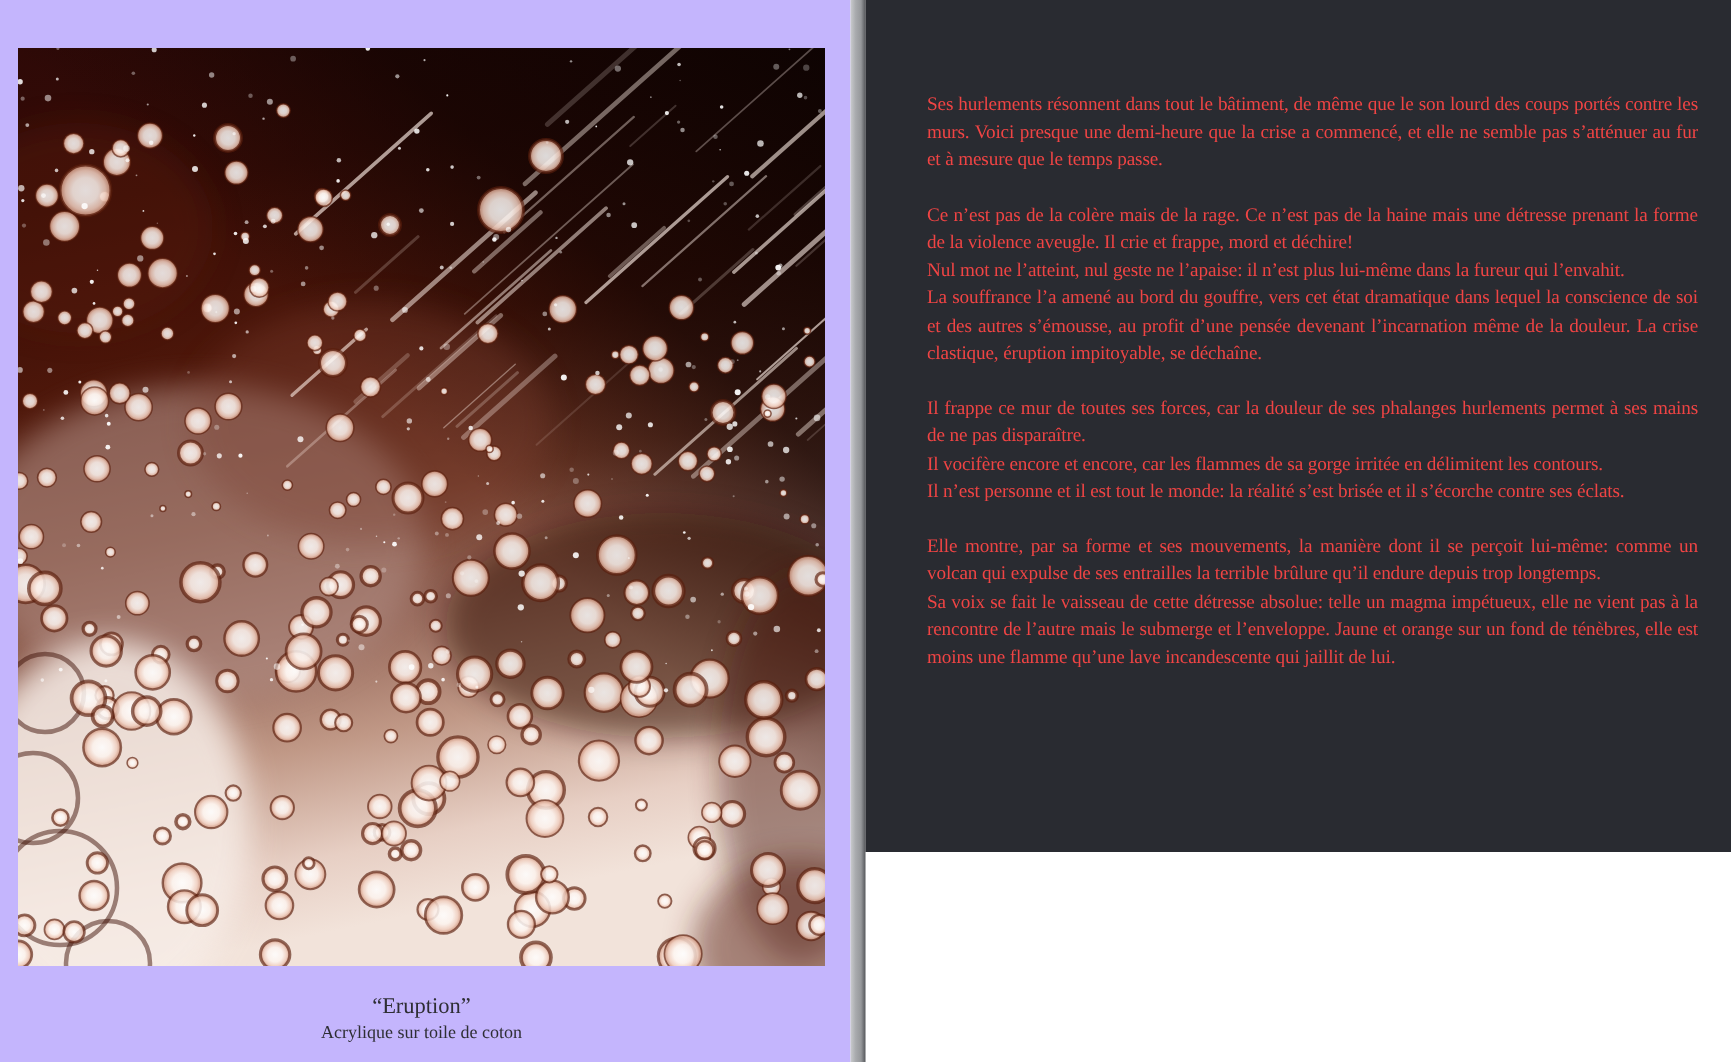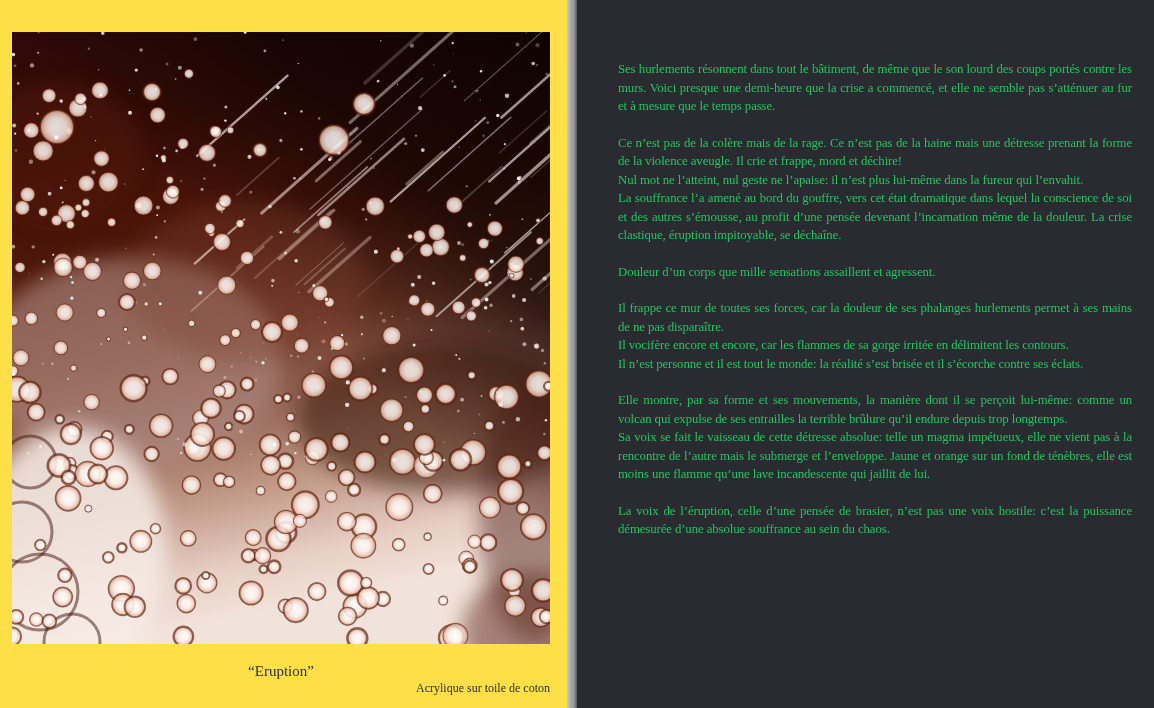--- a/index.html
+++ b/index.html
@@ -7,44 +7,44 @@
   html, body { margin: 0; padding: 0; background: #ffffff; }
   body {
     width: 1154px; height: 708px; overflow: hidden;
     font-family: "Liberation Serif", serif;
   }
   .spread { position: relative; width: 1154px; height: 708px; }
 
   
   .left-page {
     position: absolute; left: 0; top: 0; width: 567px; height: 708px;
-    background: #fde047;
+    background: #c4b5fd;
   }
   .artwork-frame {
     position: absolute; left: 12px; top: 32px; width: 538px; height: 612px;
     overflow: hidden; background: #2e0907;
   }
   .artwork-frame svg { display: block; }
   .caption {
     position: absolute; left: 12px; top: 662px; width: 538px;
     text-align: center; color: #2e2e34;
   }
   .caption-title { font-size: 15px; line-height: 19px; }
-  .caption-medium { font-size: 12px; line-height: 15px; text-align: right; }
+  .caption-medium { font-size: 12px; line-height: 15px; }
 
   
   .page-gutter {
     position: absolute; left: 567px; top: 0; width: 10px; height: 708px;
     background: linear-gradient(to right, #c9cbcd 0%, #a8aaad 35%, #96989b 70%, #55575b 100%);
   }
 
   
   .right-page {
-    position: absolute; left: 577px; top: 0; width: 577px; height: 708px;
-    background: #292b31; color: #22c55e; padding-left: 37px;
+    position: absolute; left: 577px; top: 0; width: 577px; height: 568px;
+    background: #292b31; color: #ef4444; padding-left: 37px;
   }
   .body-text {
     position: absolute; left: 41px; top: 60px; width: 514px;
     font-size: 12.8px; line-height: 18.5px; letter-spacing: -0.1px;
   }
   .para { margin: 0 0 18px 0; }
   .pline { text-align: justify; }
 </style>
 </head>
 <body>
@@ -658,30 +658,26 @@
     <div class="body-text">
         <div class="para">
           <div class="pline">Ses hurlements résonnent dans tout le bâtiment, de même que le son lourd des coups portés contre les murs. Voici presque une demi-heure que la crise a commencé, et elle ne semble pas s’atténuer au fur et à mesure que le temps passe.</div>
         </div>
         <div class="para">
           <div class="pline">Ce n’est pas de la colère mais de la rage. Ce n’est pas de la haine mais une détresse prenant la forme de la violence aveugle. Il crie et frappe, mord et déchire!</div>
           <div class="pline">Nul mot ne l’atteint, nul geste ne l’apaise: il n’est plus lui-même dans la fureur qui l’envahit.</div>
           <div class="pline">La souffrance l’a amené au bord du gouffre, vers cet état dramatique dans lequel la conscience de soi et des autres s’émousse, au profit d’une pensée devenant l’incarnation même de la douleur. La crise clastique, éruption impitoyable, se déchaîne.</div>
         </div>
         <div class="para">
-          <div class="pline">Douleur d’un corps que mille sensations assaillent et agressent.</div>
         </div>
         <div class="para">
           <div class="pline">Il frappe ce mur de toutes ses forces, car la douleur de ses phalanges hurlements permet à ses mains de ne pas disparaître.</div>
           <div class="pline">Il vocifère encore et encore, car les flammes de sa gorge irritée en délimitent les contours.</div>
           <div class="pline">Il n’est personne et il est tout le monde: la réalité s’est brisée et il s’écorche contre ses éclats.</div>
         </div>
         <div class="para">
           <div class="pline">Elle montre, par sa forme et ses mouvements, la manière dont il se perçoit lui-même: comme un volcan qui expulse de ses entrailles la terrible brûlure qu’il endure depuis trop longtemps.</div>
           <div class="pline">Sa voix se fait le vaisseau de cette détresse absolue: telle un magma impétueux, elle ne vient pas à la rencontre de l’autre mais le submerge et l’enveloppe. Jaune et orange sur un fond de ténèbres, elle est moins une flamme qu’une lave incandescente qui jaillit de lui.</div>
         </div>
-        <div class="para">
-          <div class="pline">La voix de l’éruption, celle d’une pensée de brasier, n’est pas une voix hostile: c’est la puissance démesurée d’une absolue souffrance au sein du chaos.</div>
-        </div>
       </div>
   </div>
 
 </div>
 
 </body></html>

